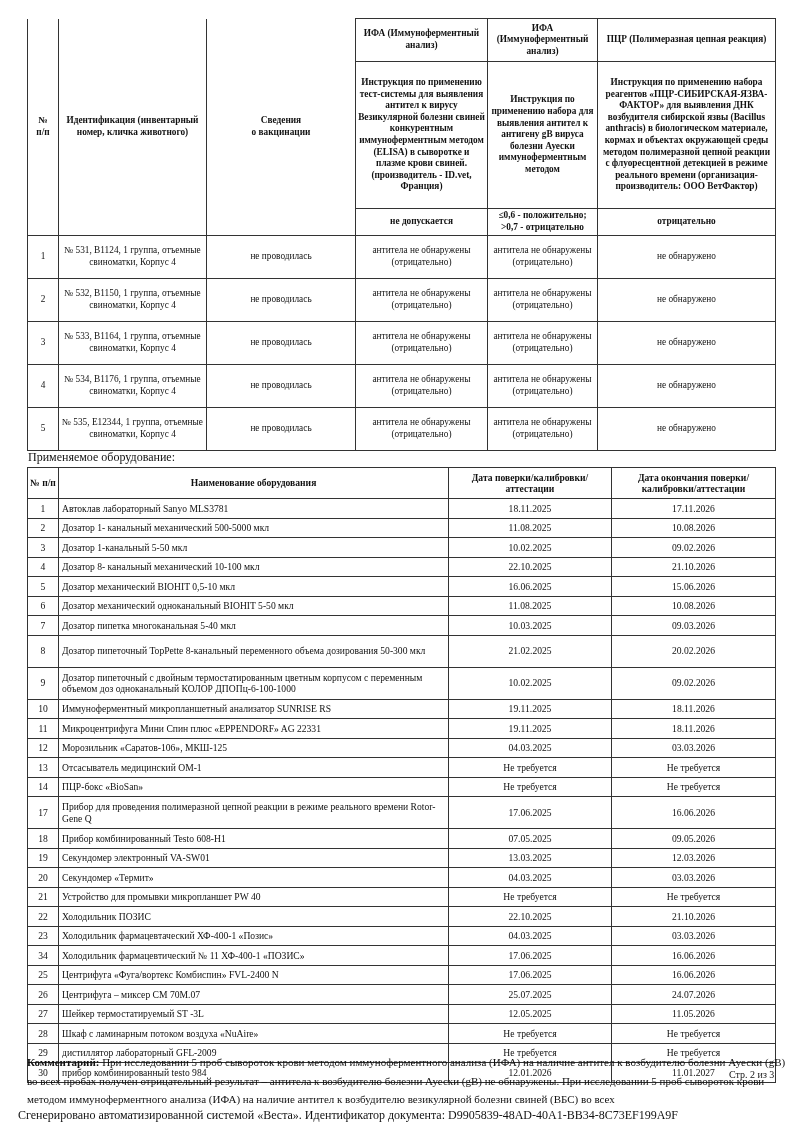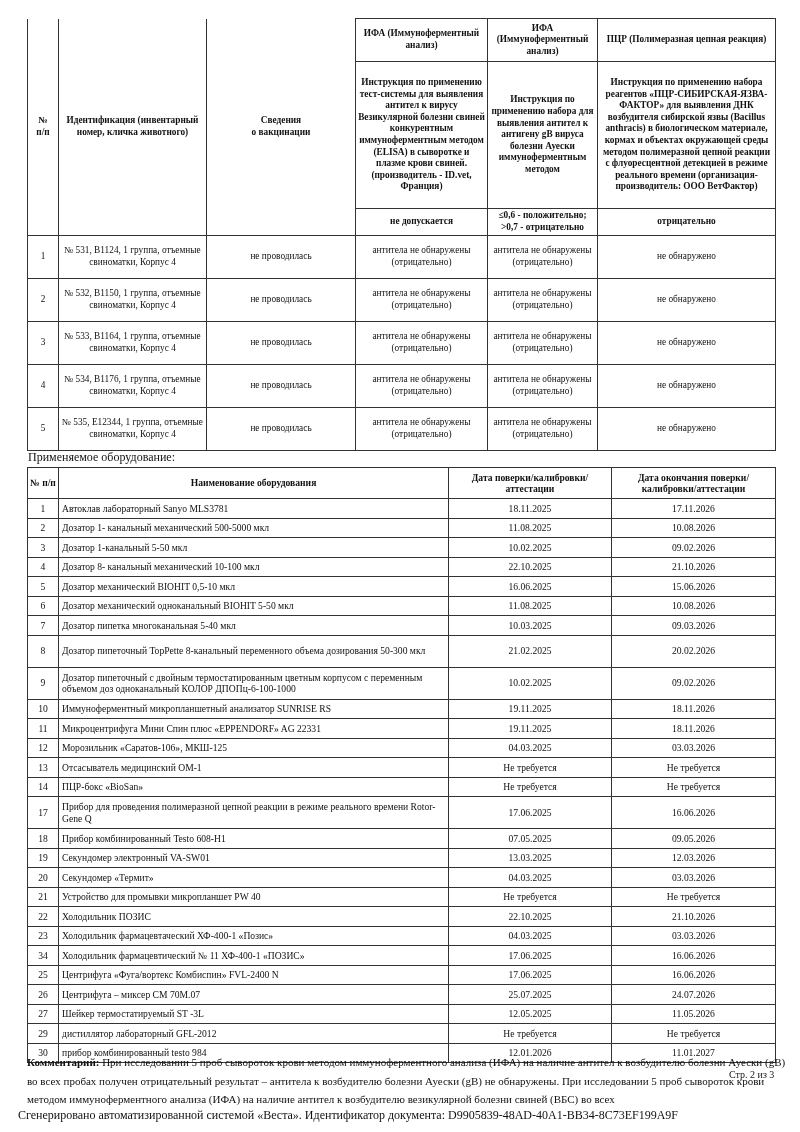--- a/index.html
+++ b/index.html
@@ -269,22 +269,28 @@
         <td>25.07.2025</td>
         <td>24.07.2026</td>
       </tr>
       <tr>
         <td>27</td>
         <td class="name">Шейкер термостатируемый ST -3L</td>
         <td>12.05.2025</td>
         <td>11.05.2026</td>
       </tr>
       <tr>
+        <td>28</td>
+        <td class="name">Шкаф с ламинарным потоком воздуха «NuAire»</td>
+        <td>Не требуется</td>
+        <td>Не требуется</td>
+      </tr>
+      <tr>
         <td>29</td>
-        <td class="name">дистиллятор лабораторный GFL-2012</td>
+        <td class="name">дистиллятор лабораторный GFL-2009</td>
         <td>Не требуется</td>
         <td>Не требуется</td>
       </tr>
       <tr>
         <td>30</td>
         <td class="name">прибор комбинированный testo 984</td>
         <td>12.01.2026</td>
         <td>11.01.2027</td>
       </tr>
     </tbody>

